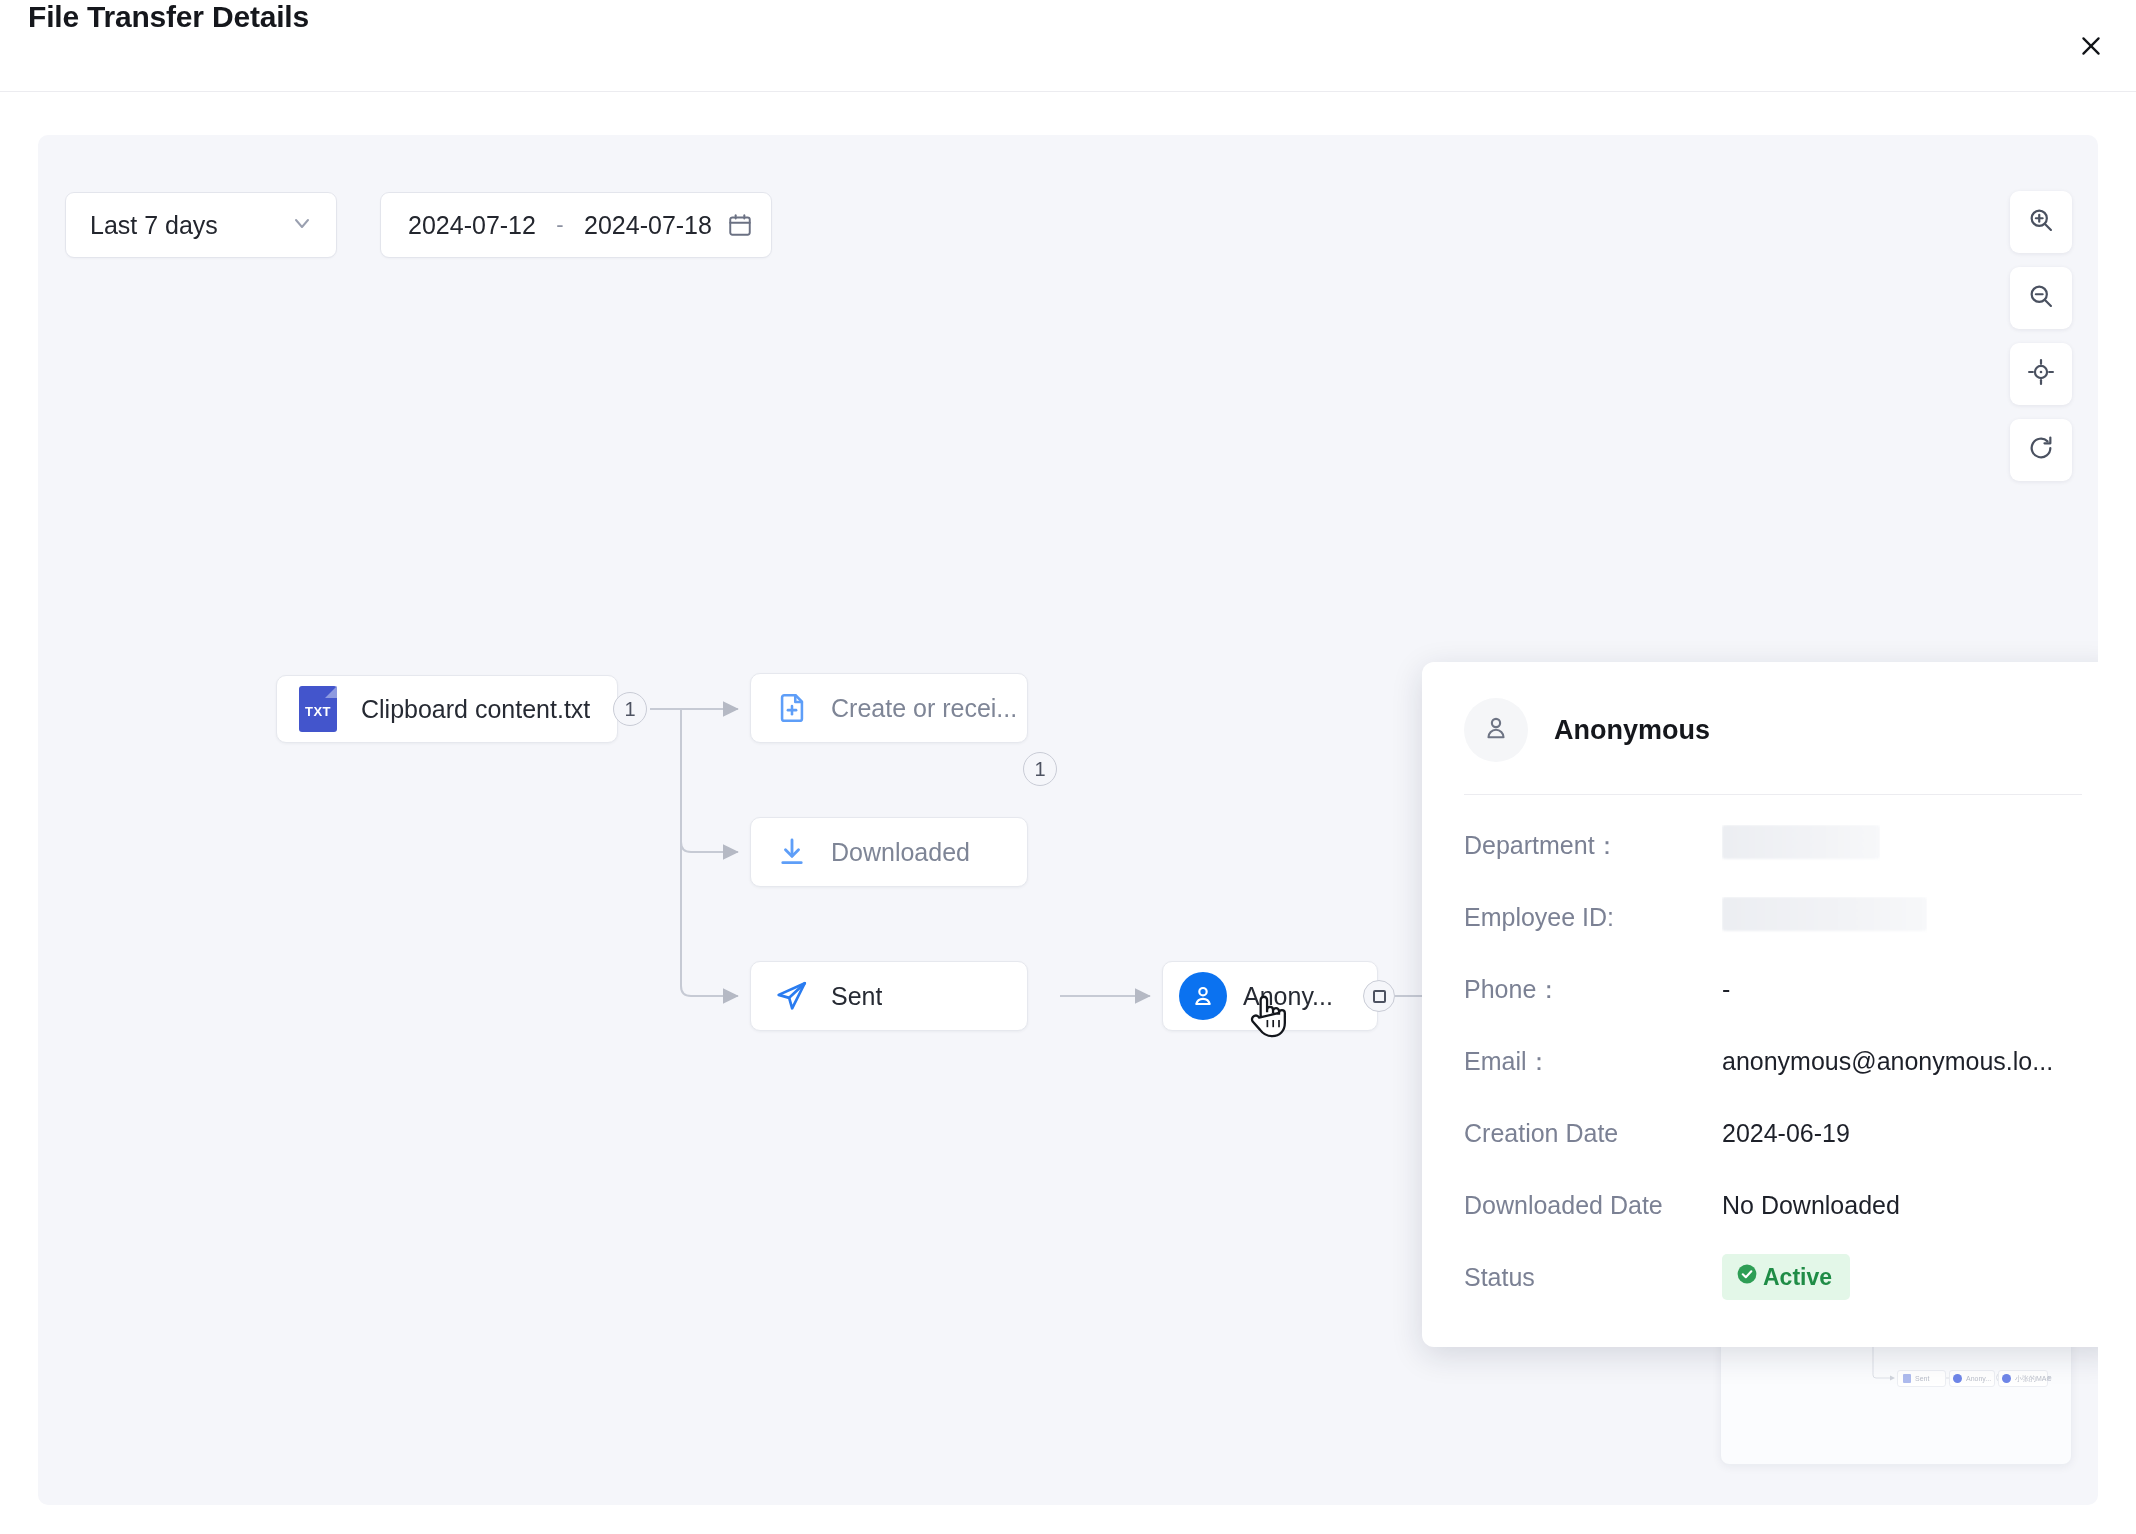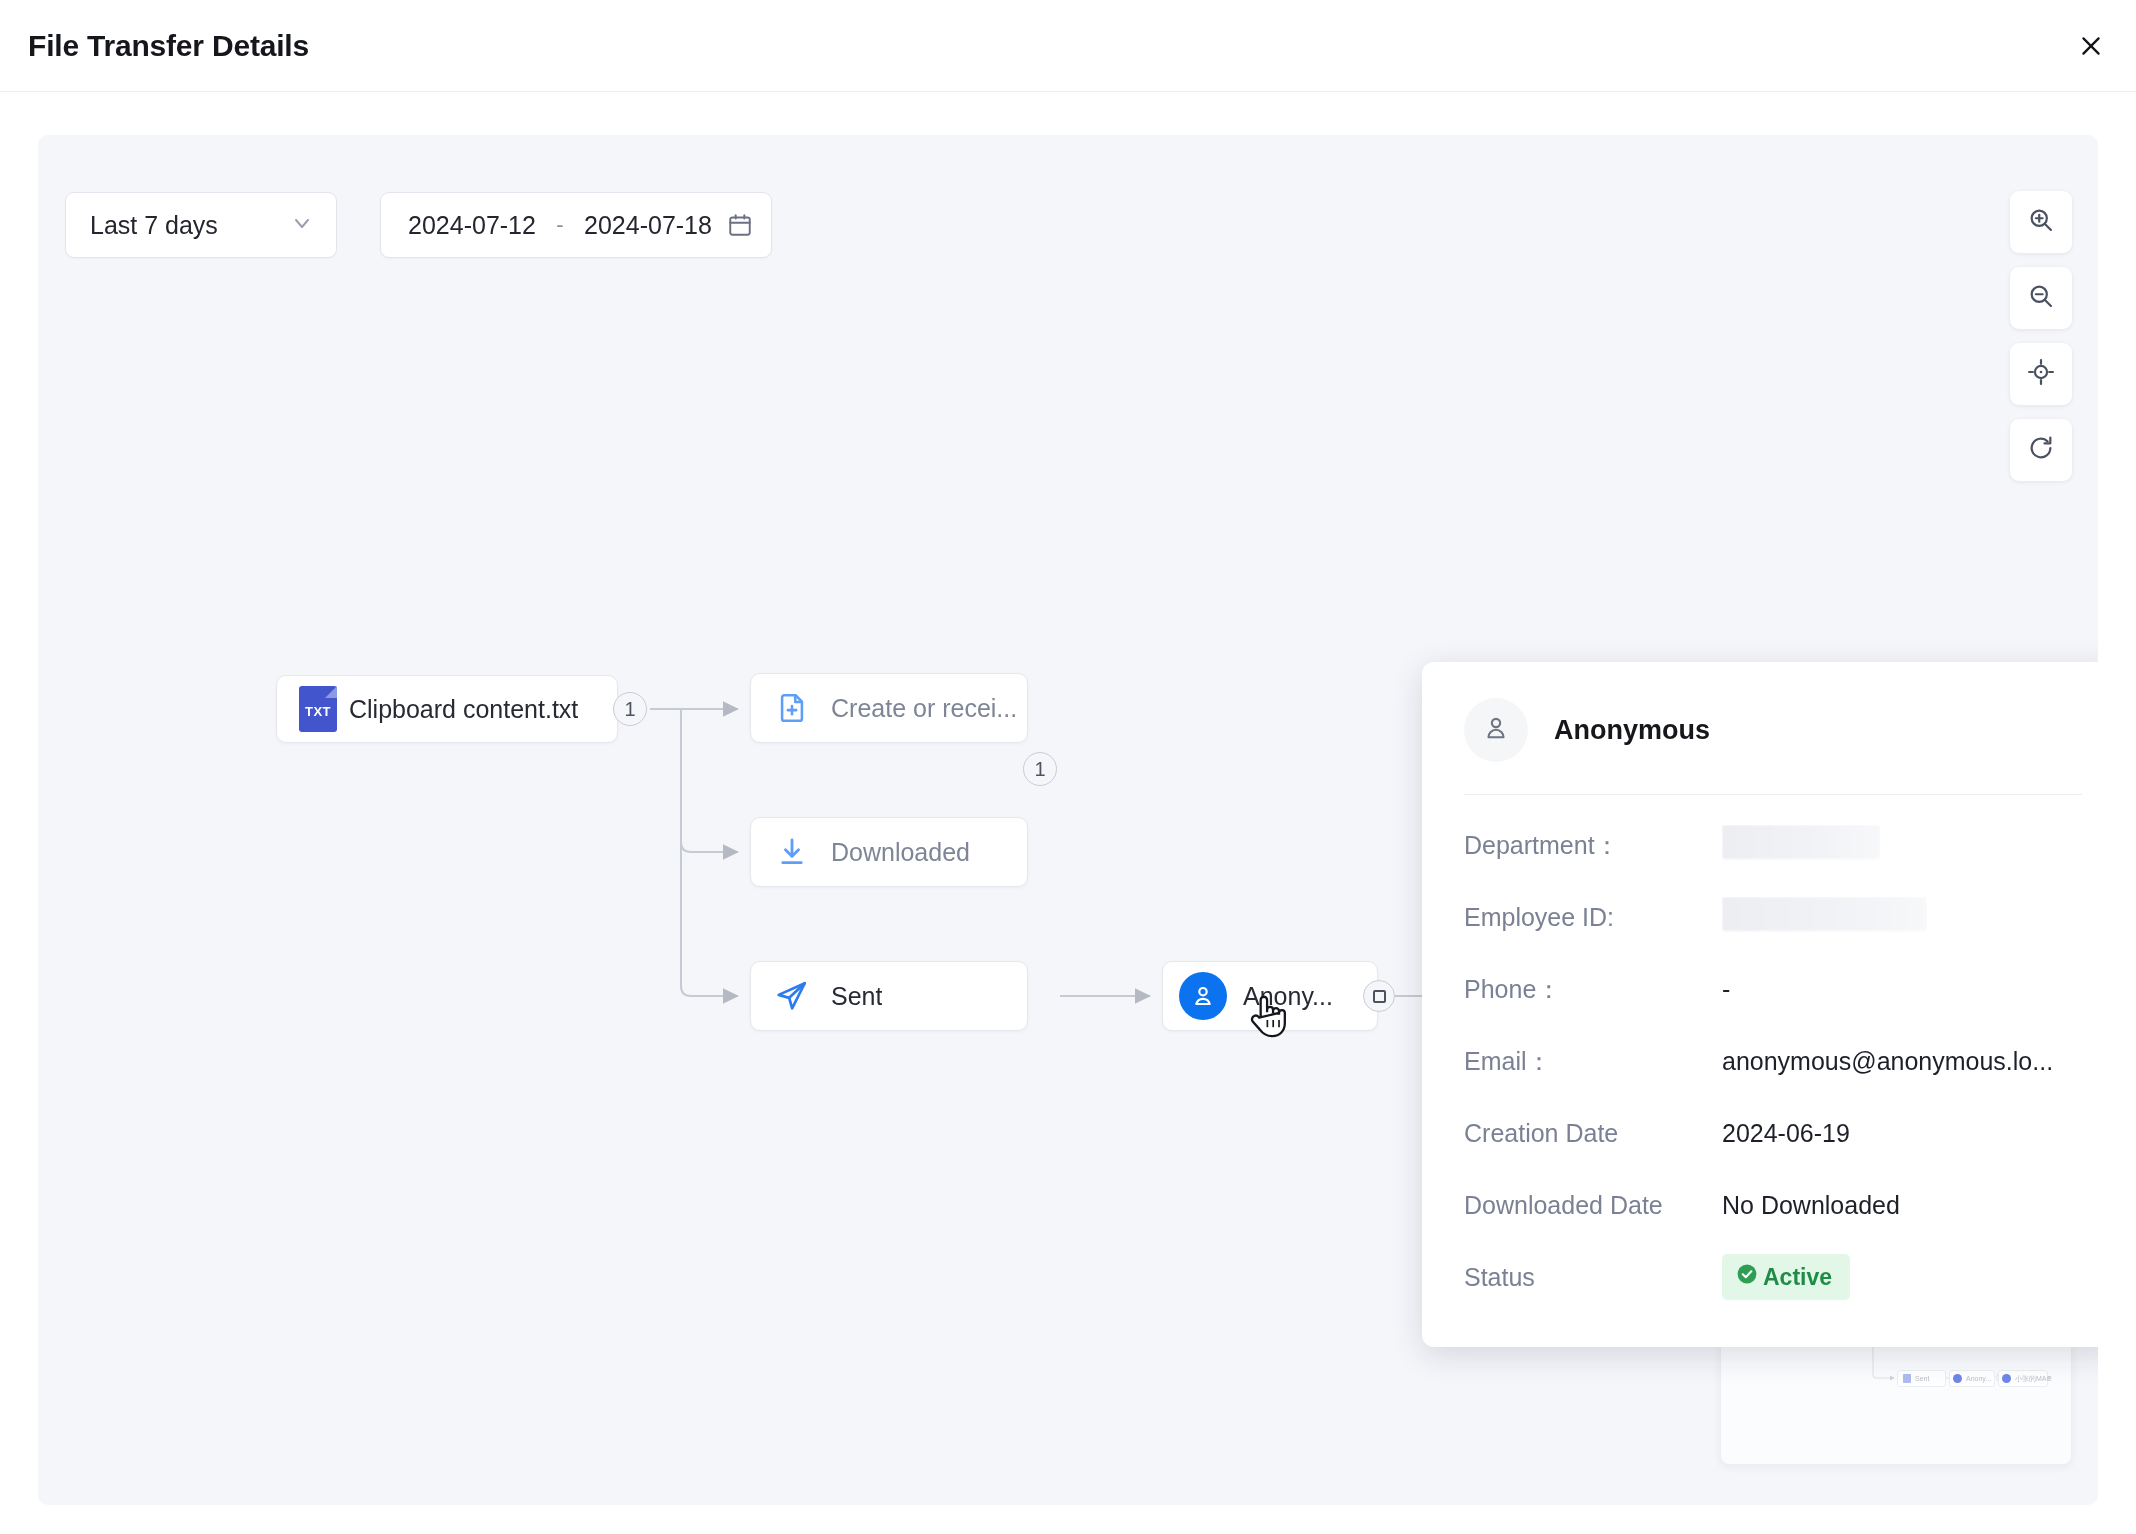--- a/index.html
+++ b/index.html
@@ -12,21 +12,21 @@
     overflow: hidden;
   }
 
   
   .modal-header {
     position: relative;
     height: 92px;
     background: #ffffff;
     border-bottom: 1px solid #ececf0;
     display: flex;
-    align-items: center;
+    align-items: flex-start;
   }
   .modal-title {
     margin-left: 28px;
     font-size: 30px;
     font-weight: bold;
     color: #15171c;
     letter-spacing: -0.2px;
   }
   .close-btn {
     position: absolute;
@@ -113,21 +113,21 @@
     flex: 0 0 auto;
   }
   .node .nd-label {
     font-size: 25px;
     color: #262a33;
     white-space: nowrap;
     overflow: hidden;
   }
   .node.muted .nd-label { color: #7e8596; }
 
-  #node-file     { left: 238px; top: 540px;  width: 342px; height: 68px; padding-left: 22px; gap: 12px; }
+  #node-file     { left: 238px; top: 540px;  width: 342px; height: 68px; padding-left: 22px; gap: 24px; }
   #node-create   { left: 712px; top: 538px;  width: 278px; height: 70px; padding-left: 24px; gap: 22px; }
   #node-download { left: 712px; top: 682px;  width: 278px; height: 70px; padding-left: 24px; gap: 22px; }
   #node-sent     { left: 712px; top: 826px;  width: 278px; height: 70px; padding-left: 24px; gap: 22px; }
   #node-person   { left: 1124px; top: 826px; width: 216px; height: 70px; padding-left: 16px; gap: 16px; }
 
   .avatar-blue {
     width: 48px; height: 48px; border-radius: 50%;
     background: #0b72f0;
     display: flex; align-items: center; justify-content: center;
   }

